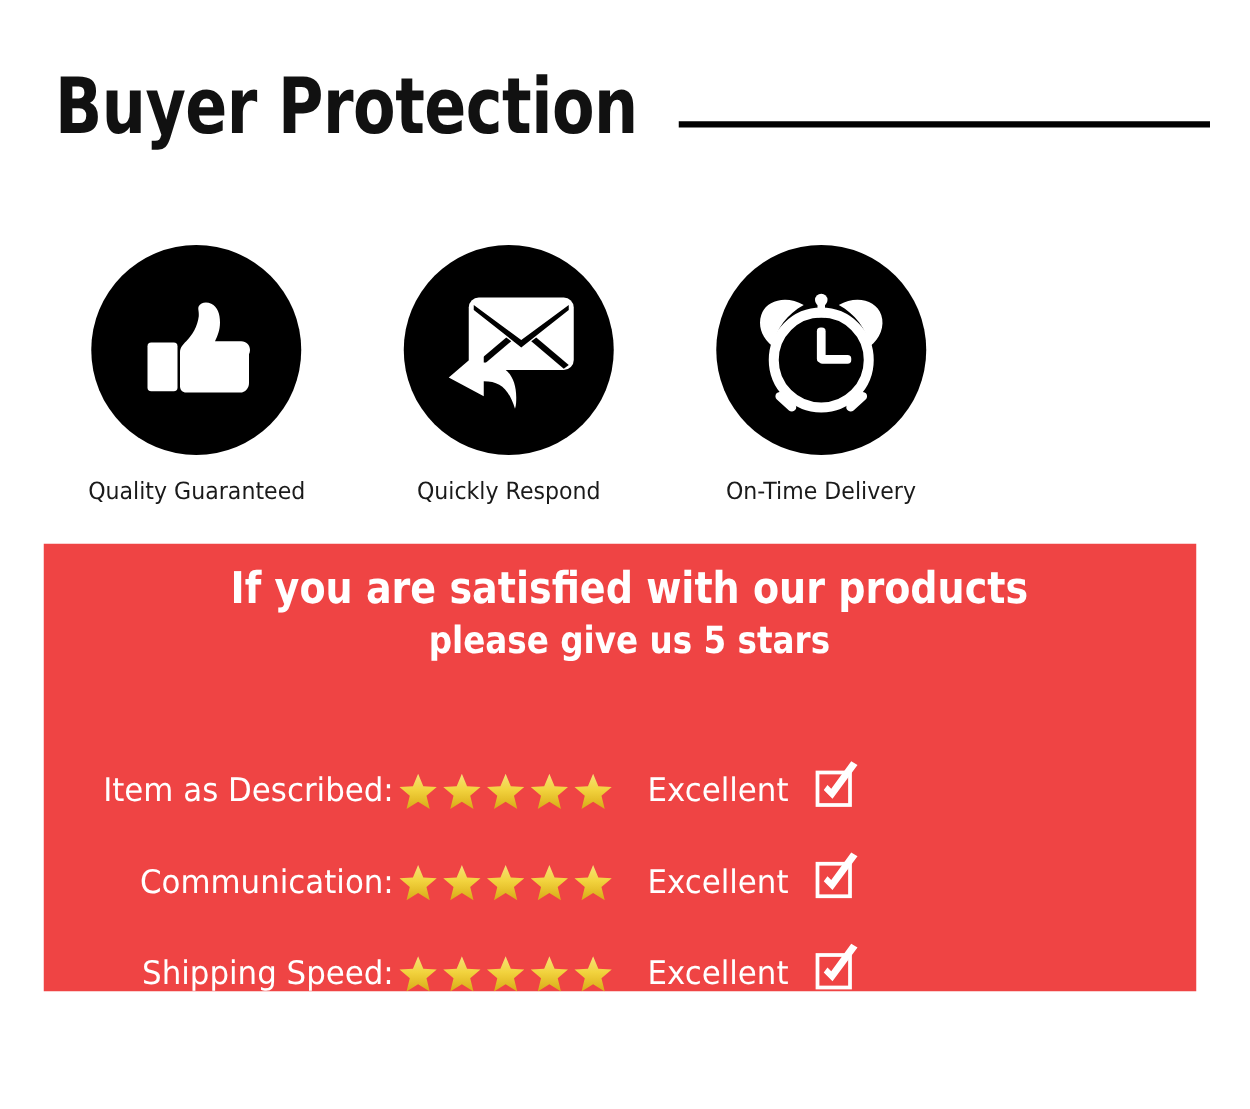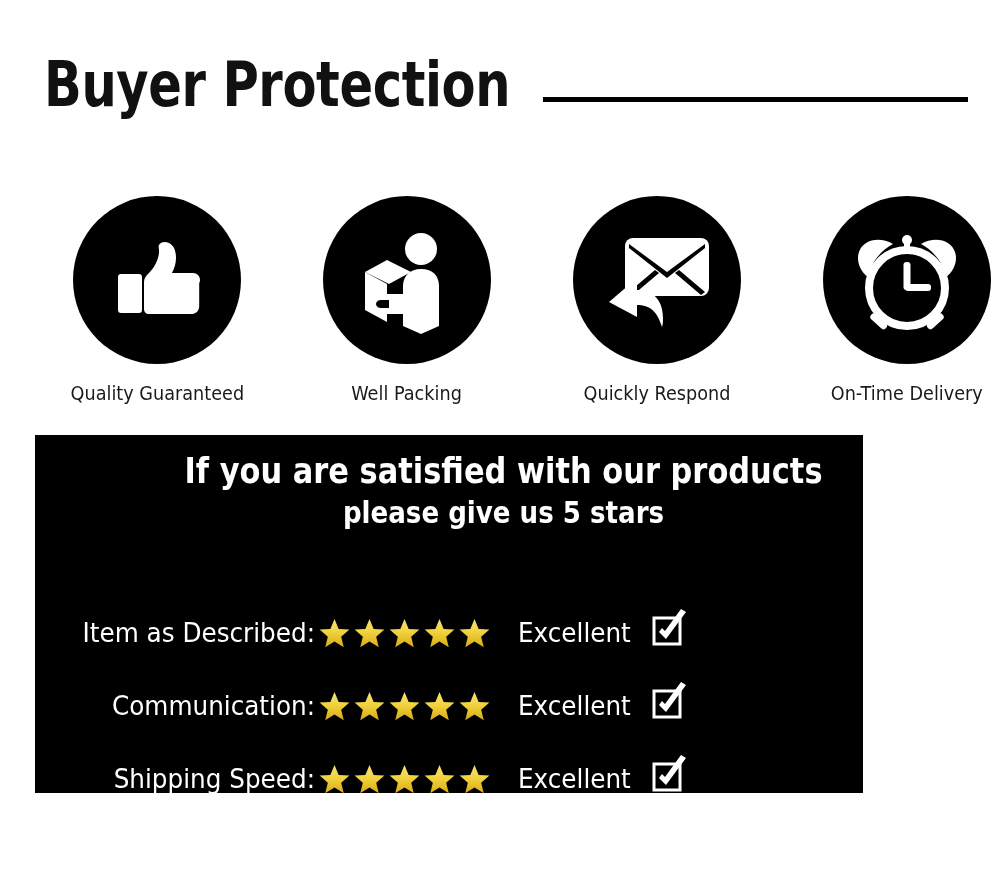--- a/index.html
+++ b/index.html
@@ -79,23 +79,23 @@
     color: #1a1a1a;
     white-space: nowrap;
     transform: scaleX(0.93);
   }
 
   
   #review-panel {
     position: absolute;
     left: 35px;
     top: 435px;
-    width: 828px;
+    width: 922px;
     height: 358px;
-    background: #000000;
+    background: #ef4444;
     overflow: hidden;
     text-decoration: underline;
   }
   #panel-head {
     position: absolute;
     left: 0;
     top: 14px;
     width: 937px;
     text-align: center;
   }
@@ -182,41 +182,20 @@
       <span>
         <svg width="108" height="108" viewBox="0 0 108 108">
           <path fill="#ffffff" d="M18 48 h18 a3 3 0 0 1 3 3 v33 a3 3 0 0 1 -3 3 h-18 a3 3 0 0 1 -3 -3 v-33 a3 3 0 0 1 3 -3 z"></path>
           <path fill="#ffffff" d="M46 88 c-3 0 -5 -2 -5 -5 v-27 c0 -4 2 -6 5 -9 c5 -5 9 -12 10 -20 c0.4 -4 -1 -6 0 -8 c1.5 -3 6 -4 10 -2 c5 2.5 7 8 7 15 c0 6 -2 11 -4 15 h21 c4 0 7 3 7 7 c0 1.2 -0.3 2.3 -0.8 3.3 v23 c0 4.2 -3 7.7 -7 7.7 z"></path>
         </svg>
       </span>
     </div>
     <div class="feature-label">Quality Guaranteed</div>
   </div>
 
-  <div class="feature">
-    <div class="feature-circle">
-      <span>
-        <svg width="112" height="112" viewBox="0 0 112 112">
-          <circle cx="70" cy="25" r="16" fill="#ffffff"></circle>
-          <path fill="#ffffff" d="M70 45 c12 0 18 7 18 17 v40 l-18 8 v-65 z"></path>
-          <path fill="#ffffff" d="M52 62 v40 l18 8 v-48 z"></path>
-          <path fill="#ffffff" d="M52 45 h18 v17 h-18 z" opacity="0"></path>
-          <path fill="#ffffff" d="M70 45 c-11 0 -18 7 -18 17 v0 h18 z"></path>
-          <path fill="#ffffff" d="M14 48 l22 -12 l24 12 l-22 12 z"></path>
-          <path fill="#ffffff" d="M14 48 v38 l22 12 v-38 z"></path>
-          <path fill="#ffffff" d="M60 60 v20 l-24 18 v-38 z" opacity="0"></path>
-          <path fill="#ffffff" d="M36 60 v38 l24 -12 v-26 z" opacity="0"></path>
-          <path fill="#000000" d="M22 64 h16 v22 h-16 z" opacity="0"></path>
-          <path fill="#ffffff" d="M30 70 h30 v20 h-30 c-6 0 -10 -4 -10 -10 c0 -6 4 -10 10 -10 z"></path>
-          <path fill="#000000" d="M30 76 c-3 0 -5 2 -5 4 c0 2 2 4 5 4 h8 v-8 z"></path>
-        </svg>
-      </span>
-    </div>
-    <div class="feature-label">Well Packing</div>
-  </div>
 
   <div class="feature">
     <div class="feature-circle">
       <span>
         <svg width="116" height="112" viewBox="0 0 116 112">
           <rect x="26" y="14" width="84" height="58" rx="8" fill="#ffffff"></rect>
           <path fill="#000000" d="M30 20 l38 28 l38 -28 l0 4 l-38 30 l-38 -30 z"></path>
           <path fill="#000000" d="M30 68 l26 -22 l4 3 l-26 22 z"></path>
           <path fill="#000000" d="M106 68 l-26 -22 l-4 3 l26 22 z"></path>
           <path fill="#ffffff" d="M10 78 l28 -24 v12 c16 0 26 10 26 28 c0 3 0 6 -1 9 c-5 -16 -12 -22 -25 -22 v12 z"></path>

